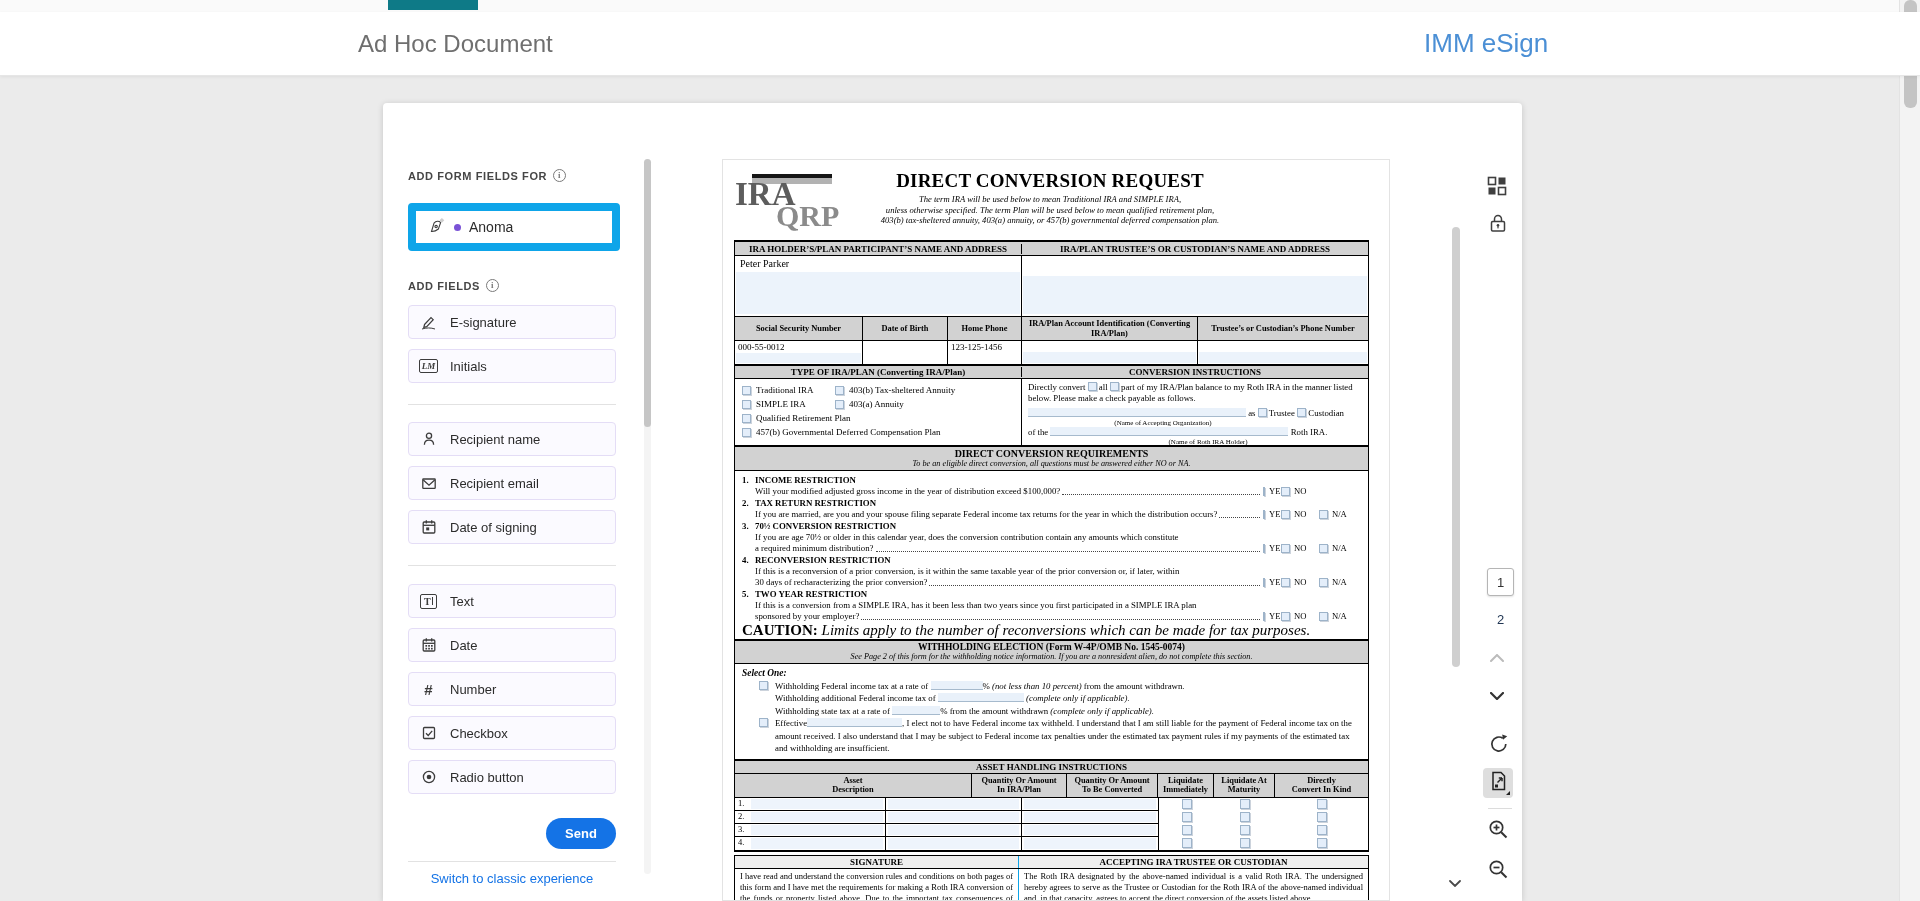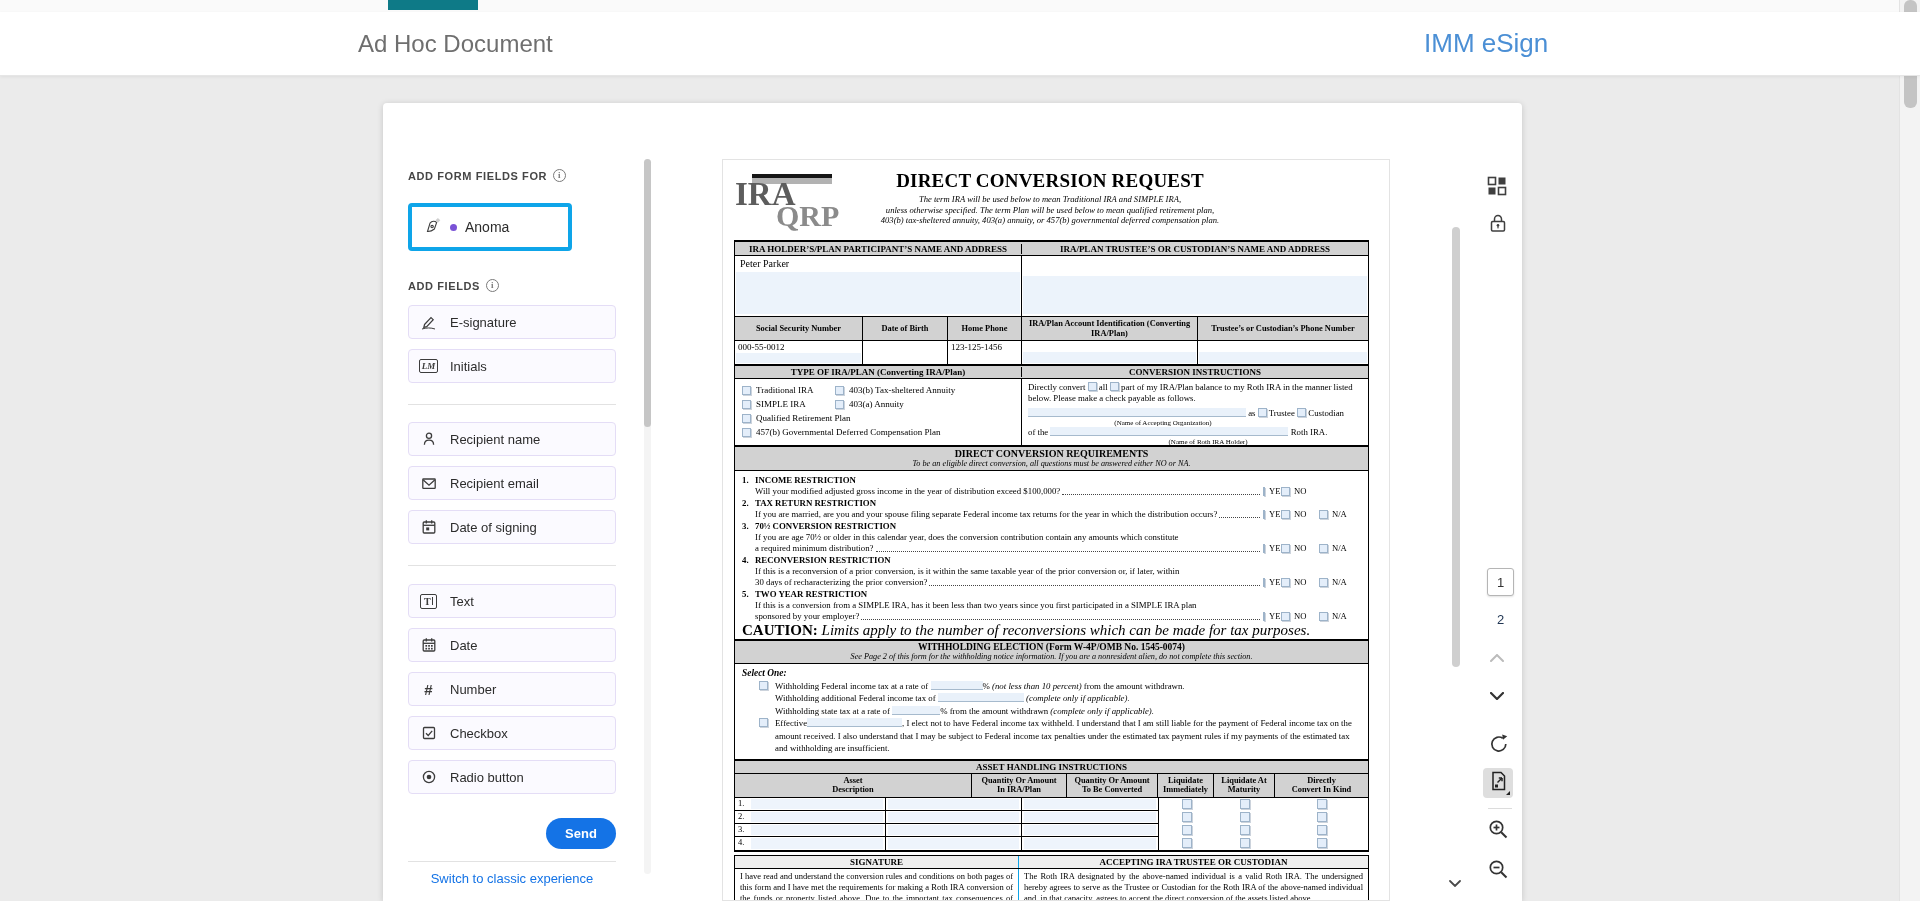--- a/index.html
+++ b/index.html
@@ -18,22 +18,22 @@
   .card { position:absolute; left:383px; top:103px; width:1139px; height:798px; background:#fff;
           border-radius:4px 4px 0 0; box-shadow:0 1px 6px rgba(0,0,0,.16); }
 
   
   .sb-label { position:absolute; left:25px; width:208px; font-size:11px; font-weight:bold;
               letter-spacing:.6px; color:#464646; display:flex; align-items:center; gap:6px; }
   .info-ic  { width:13px; height:13px; border:1px solid #7a7a7a; border-radius:50%; color:#7a7a7a;
               font-family:"Liberation Serif",serif; font-size:9px; font-weight:bold; line-height:11px;
               text-align:center; display:inline-block; flex:0 0 13px; }
   .info-ic::before { content:"i"; }
-  .recipient-box { position:absolute; left:25px; top:100px; width:164px; height:48px;
-                   border:4px solid #0ea5e9; border-radius:4px; background:#fff;
+  .recipient-box { position:absolute; left:25px; top:100px; width:212px; height:48px;
+                   border:8px solid #0ea5e9; border-radius:4px; background:#fff;
                    display:flex; align-items:center; padding:0 12px; gap:8px; cursor:pointer; }
   .recipient-dot { width:7px; height:7px; border-radius:50%; background:#7a52d6; flex:0 0 7px; }
   .recipient-name{ font-size:14px; color:#2c2c2c; }
   .fieldbtn { position:absolute; left:25px; width:208px; height:34px; background:#fbfaff;
               border:1px solid #e4ddf6; border-radius:4px; display:flex; align-items:center;
               padding:0 11px; gap:13px; font-size:13px; color:#2c2c2c; cursor:pointer; }
   .fieldbtn .fb-ic { width:17px; display:flex; justify-content:center; color:#3c3c3c; flex:0 0 17px; }
   .sb-divider { position:absolute; left:25px; width:208px; height:1px; background:#e2e2e2; }
   .lm-box { border:1.4px solid #3c3c3c; border-radius:2px; font-family:"Liberation Serif",serif;
             font-style:italic; font-weight:bold; font-size:9px; padding:1px 2px; line-height:10px; }

